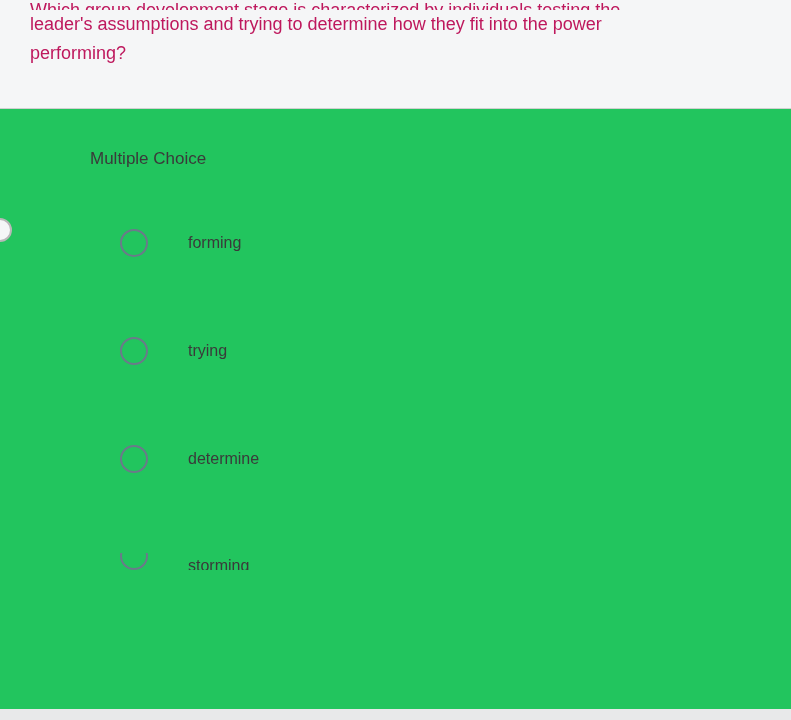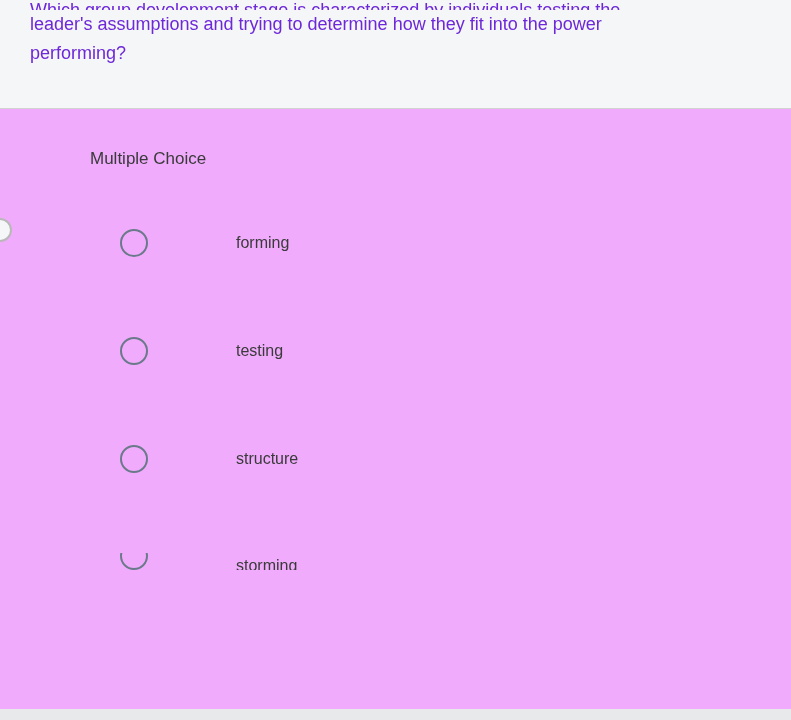--- a/index.html
+++ b/index.html
@@ -14,33 +14,33 @@
       height: 720px;
       overflow: hidden;
       position: relative;
     }
     .question-area {
       background: #f5f6f7;
       padding: 0 30px 40px 30px;
       border-bottom: 1px solid #d0d0d0;
     }
     .question-text {
-      color: #6d28d9;
+      color: #be185d;
       font-size: 18px;
       line-height: 1.6;
       padding-top: 2px;
     }
     .question-text .cut-line {
       overflow: hidden;
       height: 14px;
       display: block;
       margin-top: -6px;
     }
     .answer-area {
-      background: #f0abfc;
+      background: #22c55e;
       padding: 40px 40px 0 90px;
       min-height: 600px;
     }
     .section-label {
       color: #3a3a3a;
       font-size: 17px;
       margin-bottom: 60px;
     }
     .options {
       padding-left: 30px;
@@ -56,21 +56,20 @@
       height: 28px;
       border: 2px solid #6b7a8a;
       border-radius: 50%;
       margin-right: 40px;
       flex-shrink: 0;
       background: transparent;
     }
     .option-label {
       color: #3a3a3a;
       font-size: 16px;
-      margin-left: 48px;
     }
     .option.cut {
       overflow: hidden;
       height: 18px;
       margin-bottom: 0;
       align-items: center;
     }
     .option.cut .radio {
       margin-top: -12px;
     }
@@ -108,26 +107,26 @@
   <div class="section-label">Multiple Choice</div>
   <div class="options">
 
     <div class="option">
       <div class="radio"></div>
       <div class="option-label">forming</div>
     </div>
 
     <div class="option">
       <div class="radio"></div>
-      <div class="option-label">testing</div>
+      <div class="option-label">trying</div>
     </div>
 
     <div class="option">
       <div class="radio"></div>
-      <div class="option-label">structure</div>
+      <div class="option-label">determine</div>
     </div>
 
     <div class="option cut">
       <div class="radio"></div>
       <div class="option-label">storming</div>
     </div>
 
   </div>
 </div>
 

